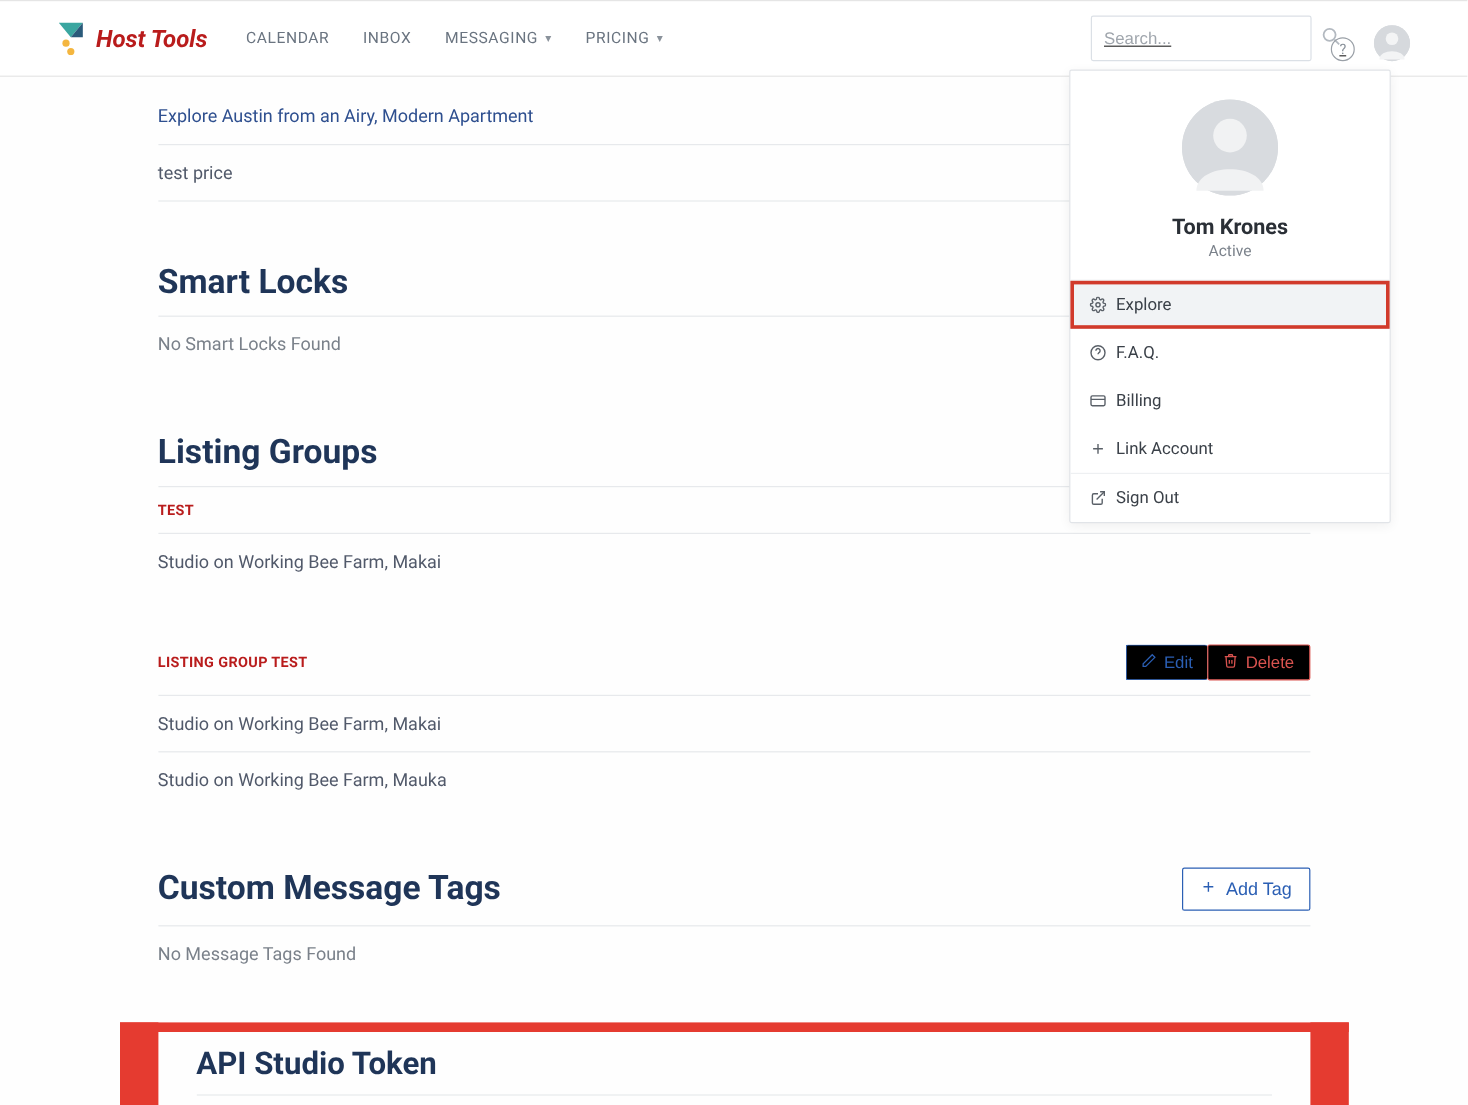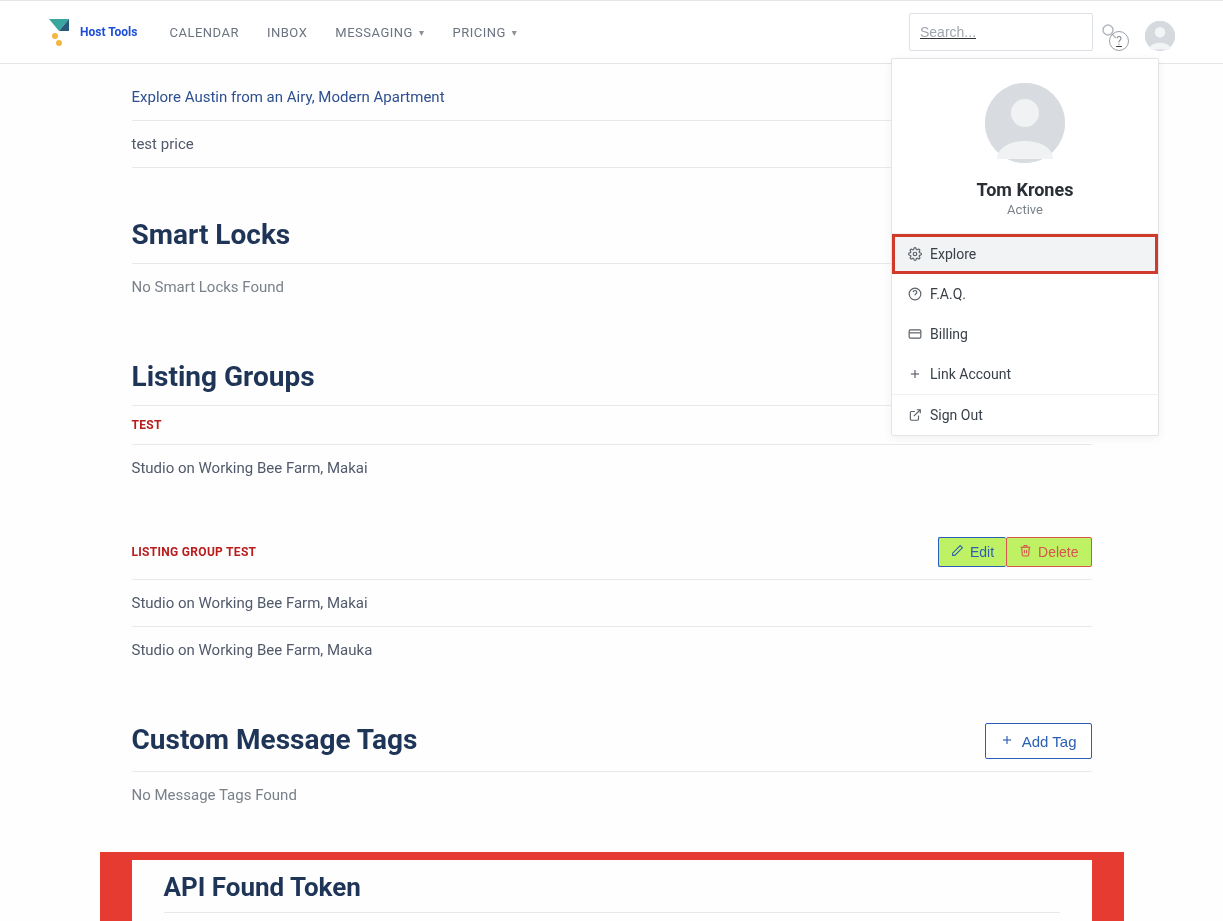--- a/index.html
+++ b/index.html
@@ -23,23 +23,24 @@
     align-items: center;
     gap: 10px;
     margin-right: 32px;
   }
   .brand-logo {
     width: 22px;
     height: 28px;
     position: relative;
   }
   .brand-name {
-    font-size: 12px;
+    font-size: 20px;
     font-weight: 700;
-    color: #1d4ed8;
+    color: #b91c1c;
+    font-style: italic;
   }
   .nav {
     display: flex;
     gap: 28px;
     align-items: center;
   }
   .nav-item {
     font-size: 13px;
     letter-spacing: 0.5px;
     color: #6a7480;
@@ -125,21 +126,21 @@
     padding: 12px 0;
   }
   .group-label-row .lbl {
     font-size: 12px;
     font-weight: 700;
     letter-spacing: 0.3px;
     color: #b91c1c;
   }
   .btn {
     border: 1px solid;
-    background: #bef264;
+    background: #000000;
     padding: 0 12px;
     height: 30px;
     display: inline-flex;
     align-items: center;
     gap: 6px;
     font-size: 14px;
     cursor: pointer;
     border-radius: 2px;
   }
   .btn-blue { color: #2b5fb4; border-color: #2b5fb4; }
@@ -415,18 +416,18 @@
     </div>
     <div class="row" style="border-bottom:none">
       <span class="muted">No Message Tags Found</span>
     </div>
 
     <div class="spacer-sm"></div>
 
     <div class="api-wrap">
       <div class="api-border-top"></div>
 
-      <div class="api-heading">API Found Token</div>
+      <div class="api-heading">API Studio Token</div>
 
     </div>
 
   </div>
 </div>
 
 </body></html>

